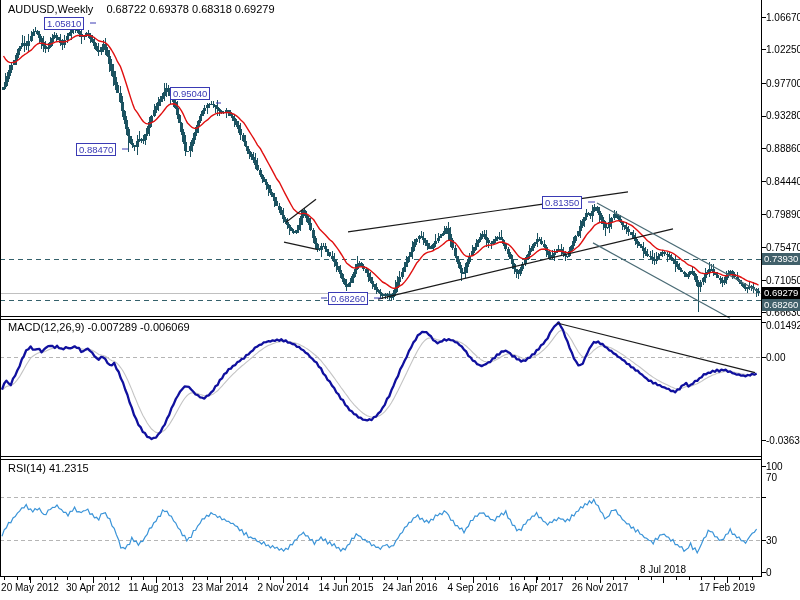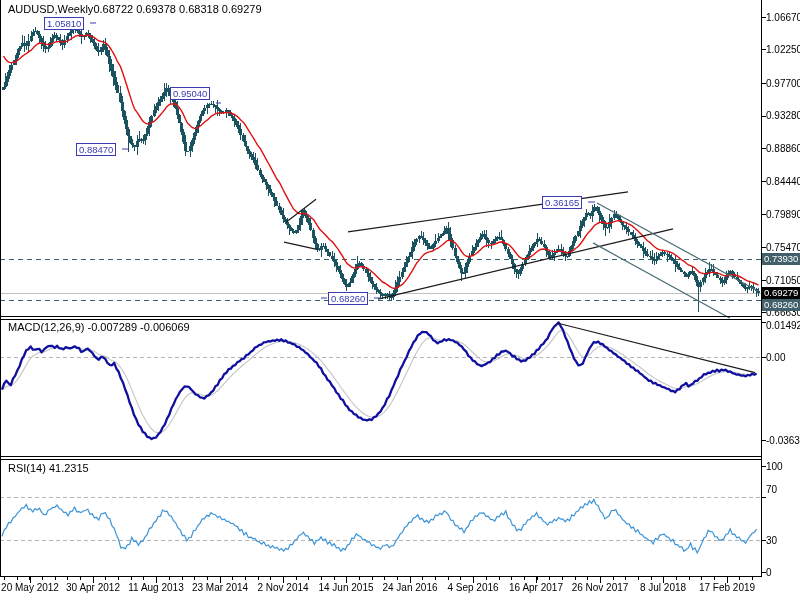--- a/index.html
+++ b/index.html
@@ -1,20 +1,20 @@
 <!DOCTYPE html>
 <html><head>
 <meta charset="utf-8">
 <style>
   html,body{margin:0;padding:0;background:#fff}
   #chart{position:relative;width:800px;height:600px;background:#fff;font-family:"Liberation Sans",sans-serif;overflow:hidden}
   #cv{position:absolute;left:0;top:0}
   .watermark{position:absolute;left:566px;top:87px;transform:translateX(-50%);font-size:27px;letter-spacing:.5px;white-space:nowrap;color:#b9c3cd}
   .title{position:absolute;left:8px;top:3px;font-size:11px;color:#000;white-space:nowrap}
-  .title .ohlc{}
+  .title .ohlc{margin-left:13px}
   .panel-label{position:absolute;left:8px;font-size:11px;color:#000;white-space:nowrap}
   #macdLabel{top:321px}
   #rsiLabel{top:462px}
   #ov{position:absolute;left:0;top:0;width:800px;height:600px;pointer-events:none}
   .axl{position:absolute;font-size:10px;color:#000;white-space:nowrap}
   .axtag{position:absolute;left:762px;width:37px;font-size:9.5px;line-height:12px;padding:0 2px;color:#fff;white-space:nowrap}
   .ptag{position:absolute;font-size:9.5px;line-height:11px;padding:0 2px;background:#fff;white-space:nowrap}
   .date{position:absolute;top:582px;font-size:10px;color:#000;transform:translateX(-50%);white-space:nowrap}
 </style>
 </head>
@@ -146,48 +146,48 @@
     </svg>
   <div class="title">
     <span>AUDUSD,Weekly</span><span class="ohlc">0.68722 0.69378 0.68318 0.69279</span>
   </div>
   <div class="panel-label" id="macdLabel">MACD(12,26,9) -0.007289 -0.006069</div>
   <div class="panel-label" id="rsiLabel">RSI(14) 41.2315</div>
   <div id="ov">
       <div class="ptag" style="left: 44px; top: 17px; border: 1px solid rgb(58, 58, 180); color: rgb(58, 58, 180);">1.05810</div>
       <div class="ptag" style="left: 170px; top: 87px; border: 1px solid rgb(58, 58, 180); color: rgb(58, 58, 180);">0.95040</div>
       <div class="ptag" style="left: 76px; top: 143px; border: 1px solid rgb(58, 58, 180); color: rgb(58, 58, 180);">0.88470</div>
-      <div class="ptag" style="left: 542px; top: 196px; border: 1px solid rgb(58, 58, 180); color: rgb(58, 58, 180);">0.36165</div>
+      <div class="ptag" style="left: 542px; top: 196px; border: 1px solid rgb(58, 58, 180); color: rgb(58, 58, 180);">0.81350</div>
       <div class="ptag" style="left: 328px; top: 292px; border: 1px solid rgb(58, 58, 180); color: rgb(58, 58, 180);">0.68260</div>
       <div class="axl" style="left: 766px; top: 12px;">1.06670</div>
       <div class="axl" style="left: 766px; top: 44px;">1.02250</div>
       <div class="axl" style="left: 766px; top: 78px;">0.97700</div>
       <div class="axl" style="left: 766px; top: 110px;">0.93280</div>
       <div class="axl" style="left: 766px; top: 143px;">0.88860</div>
       <div class="axl" style="left: 766px; top: 176px;">0.84440</div>
       <div class="axl" style="left: 766px; top: 209px;">0.79890</div>
       <div class="axl" style="left: 766px; top: 242px;">0.75470</div>
       <div class="axl" style="left: 766px; top: 275px;">0.71050</div>
       <div class="axl" style="left: 766px; top: 307px;">0.66630</div>
       <div class="axl" style="left: 766px; top: 320px;">0.014925</div>
       <div class="axl" style="left: 766px; top: 352px;">0.00</div>
       <div class="axl" style="left: 766px; top: 435px;">-0.036389</div>
       <div class="axl" style="left: 766px; top: 461px;">100</div>
-      <div class="axl" style="left: 766px; top: 484px;">70</div>
+      <div class="axl" style="left: 766px; top: 472px;">70</div>
       <div class="axl" style="left: 766px; top: 535px;">30</div>
       <div class="axl" style="left: 766px; top: 567px;">0</div>
       <div class="axtag" style="left: 762px; top: 253px; background: rgb(65, 96, 106);">0.73930</div>
       <div class="axtag" style="left: 762px; top: 287px; background: rgb(0, 0, 0);">0.69279</div>
       <div class="axtag" style="left: 762px; top: 299px; background: rgb(65, 96, 106);">0.68260</div>
       <div class="date" style="left: 30px; top: 582px;">20 May 2012</div>
       <div class="date" style="left: 93px; top: 582px;">30 Apr 2012</div>
       <div class="date" style="left: 156px; top: 582px;">11 Aug 2013</div>
       <div class="date" style="left: 220px; top: 582px;">23 Mar 2014</div>
       <div class="date" style="left: 283px; top: 582px;">2 Nov 2014</div>
       <div class="date" style="left: 346px; top: 582px;">14 Jun 2015</div>
       <div class="date" style="left: 410px; top: 582px;">24 Jan 2016</div>
       <div class="date" style="left: 473px; top: 582px;">4 Sep 2016</div>
       <div class="date" style="left: 536px; top: 582px;">16 Apr 2017</div>
       <div class="date" style="left: 600px; top: 582px;">26 Nov 2017</div>
-      <div class="date" style="left: 663px; top: 582px;">8 Jul 2018</div>
+      <div class="date" style="left: 663px; top: 564px;">8 Jul 2018</div>
       <div class="date" style="left: 727px; top: 582px;">17 Feb 2019</div>
     </div>
 </div>
 
 </body></html>

